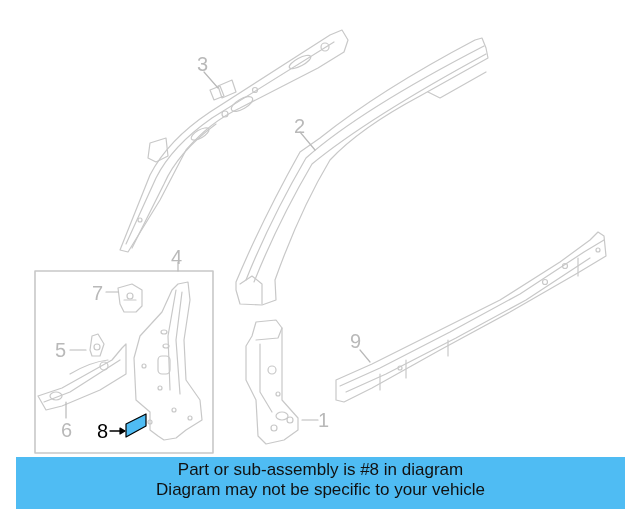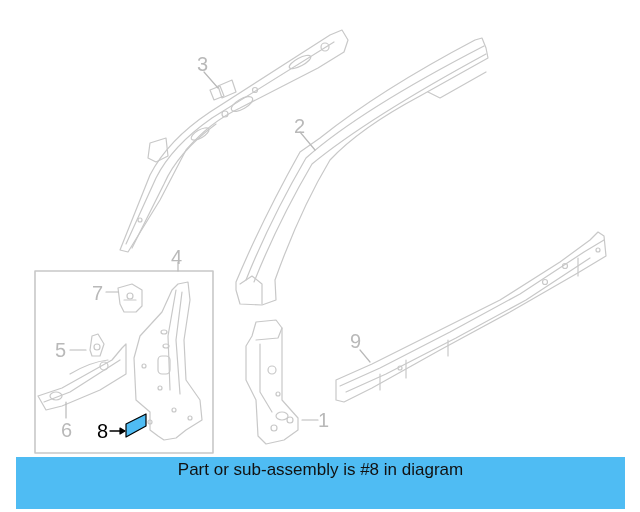--- a/index.html
+++ b/index.html
@@ -129,13 +129,14 @@
   <span class="callout" style="left:92px;top:283px;">7</span>
   <span class="callout" style="left:55px;top:340px;">5</span>
   <span class="callout" style="left:61px;top:420px;">6</span>
   <span class="callout active" style="left:97px;top:421px;">8</span>
   <span class="callout" style="left:318px;top:410px;">1</span>
   <span class="callout" style="left:350px;top:331px;">9</span>
 </div>
 
 <div class="banner">
   <div>Part or sub-assembly is #8 in diagram</div>
+  <div>Diagram may not be specific to your vehicle</div>
 </div>
 
 </body></html>

